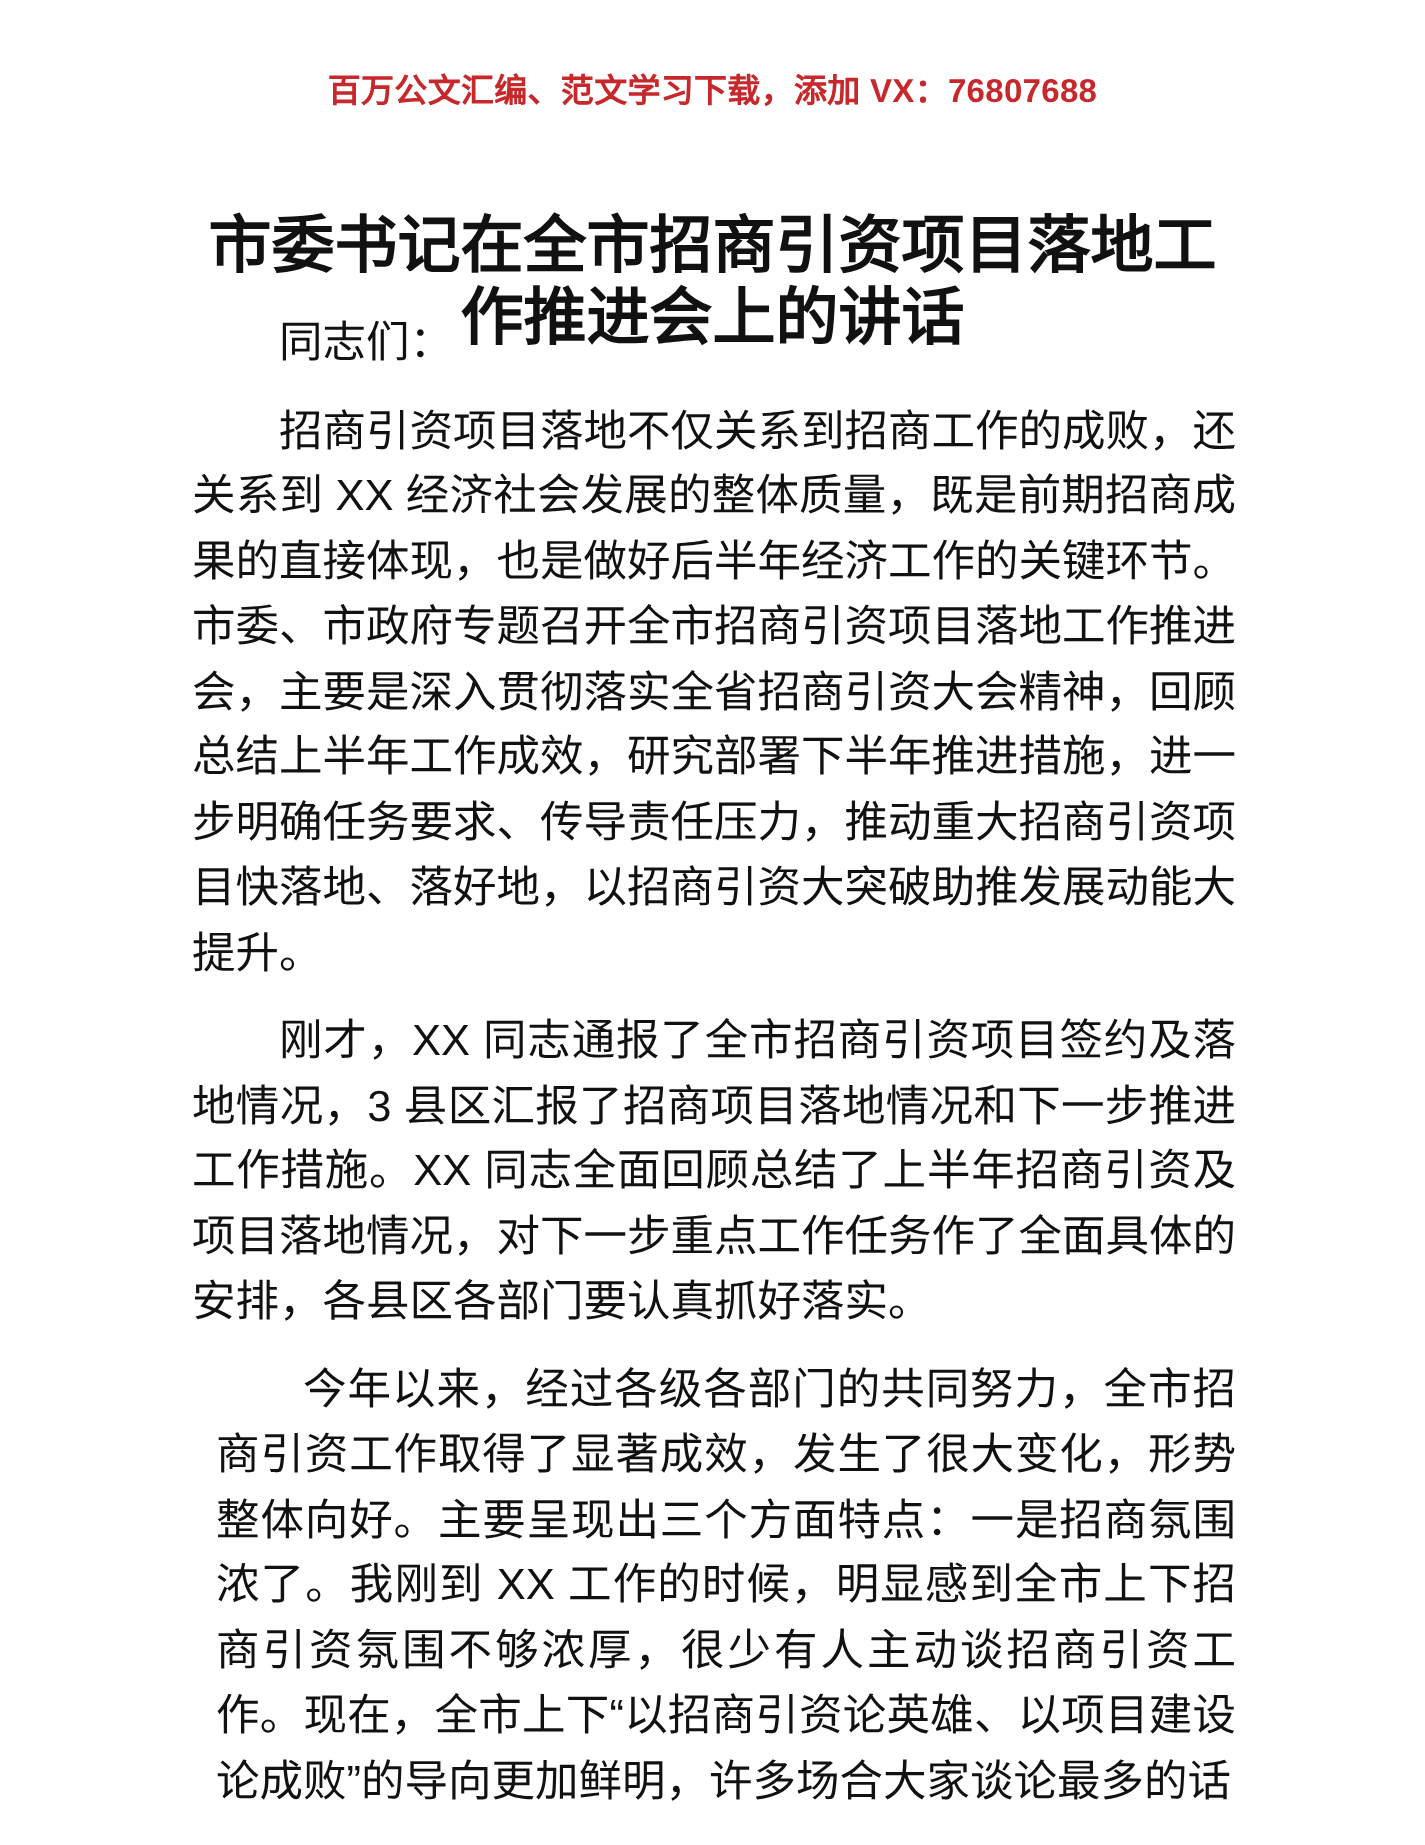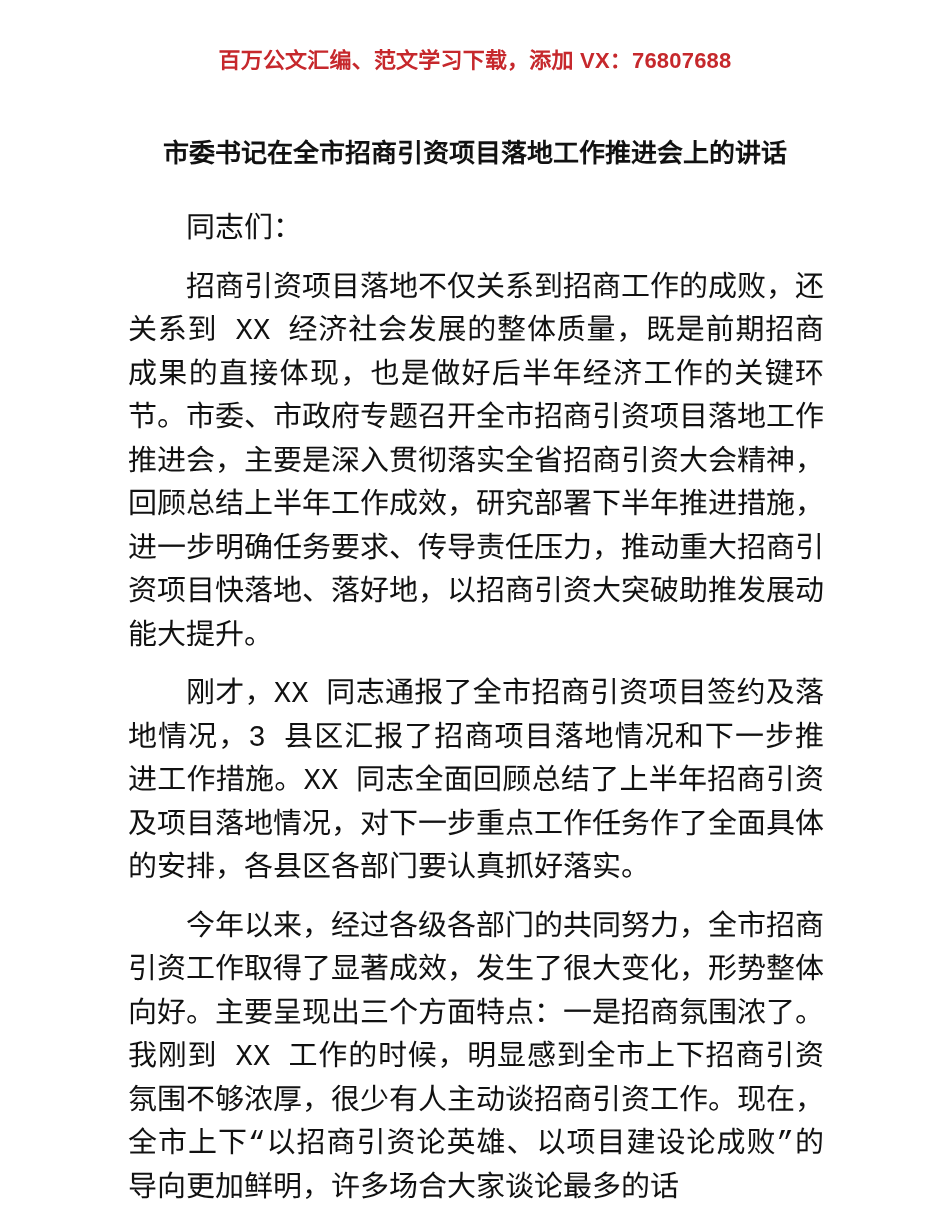--- a/index.html
+++ b/index.html
@@ -40,48 +40,47 @@
     white-space: nowrap;
   }
 
   
   .doc-title {
     position: absolute;
     top: 112px;
     left: 128px;
     width: 694px;
     text-align: center;
-    font-size: 26px;
+    font-size: 42px;
     line-height: 48px;
     font-weight: 700;
     letter-spacing: 0px;
     color: #111111;
   }
 
   
   .doc-body {
     position: absolute;
     top: 208px;
     left: 128px;
     width: 696px;
-    font-family: Liberation Mono, monospace;
   }
 
   .para {
     margin: 0 0 15px 0;
     font-size: 29px;
     line-height: 43.5px;
     text-align: justify;
     text-justify: inter-ideograph;
     text-indent: 2em;
     color: #111111;
     letter-spacing: 0px;
     word-break: break-all;
   }
-  .para:last-child { margin-bottom: 0; }
+  .para:last-child { margin-bottom: 0; margin-left: 16px; }
 </style>
 </head>
 <body style="background: rgb(255, 255, 255);">
 
 <div class="page">
 
   <div class="promo-header" style="color: rgb(198, 40, 44);">百万公文汇编、范文学习下载，添加 VX：76807688</div>
 
   <h1 class="doc-title">市委书记在全市招商引资项目落地工作推进会上的讲话</h1>
 

